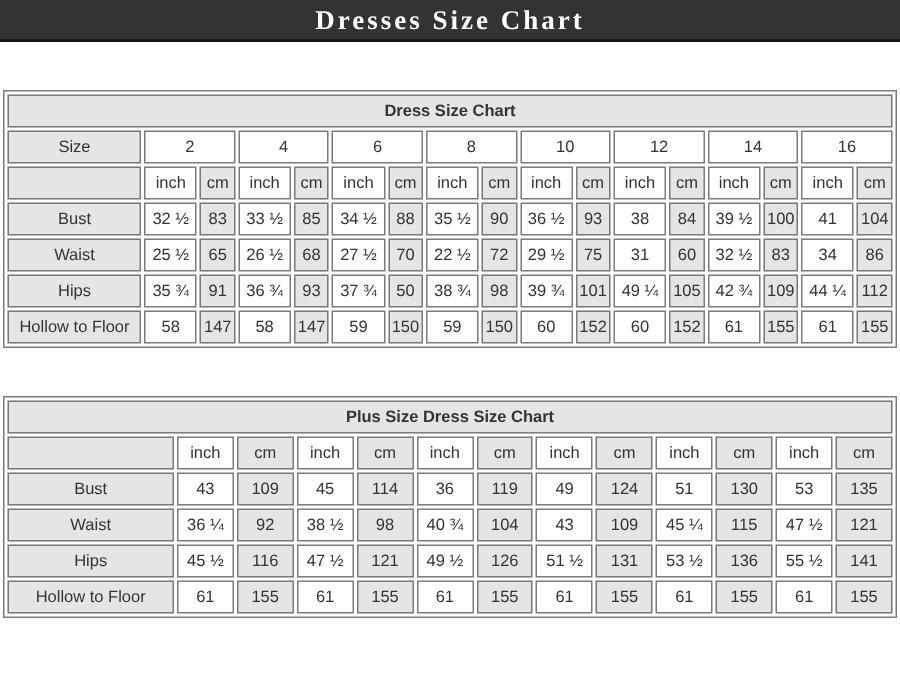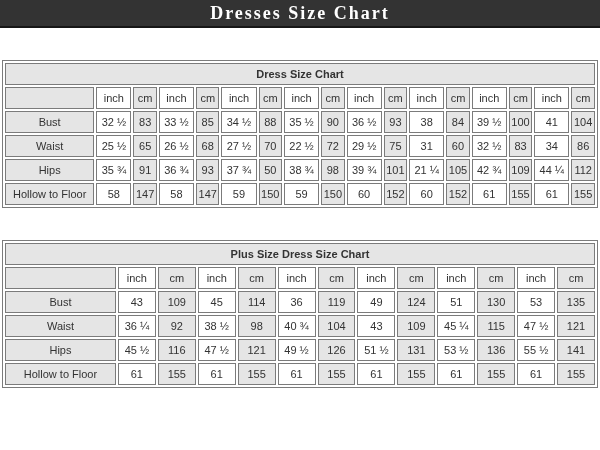--- a/index.html
+++ b/index.html
@@ -80,20 +80,31 @@
         <col style="width:4.2%">
       <col style="width:6.3%">
         <col style="width:4.2%">
     </colgroup>
     <thead>
       <tr>
         <td class="chart-title" colspan="17">Dress Size Chart</td>
       </tr>
     </thead>
     <tbody>
+        <tr>
+          <td class="lab">Size</td>
+          <td class="w size-num" colspan="2">2</td>
+          <td class="w size-num" colspan="2">4</td>
+          <td class="w size-num" colspan="2">6</td>
+          <td class="w size-num" colspan="2">8</td>
+          <td class="w size-num" colspan="2">10</td>
+          <td class="w size-num" colspan="2">12</td>
+          <td class="w size-num" colspan="2">14</td>
+          <td class="w size-num" colspan="2">16</td>
+        </tr>
         <tr>
           <td class="lab"></td>
           <td class="w">inch</td>
           <td class="g">cm</td>
           <td class="w">inch</td>
           <td class="g">cm</td>
           <td class="w">inch</td>
           <td class="g">cm</td>
           <td class="w">inch</td>
           <td class="g">cm</td>
@@ -149,21 +160,21 @@
           <td class="w">35 ¾</td>
           <td class="g">91</td>
           <td class="w">36 ¾</td>
           <td class="g">93</td>
           <td class="w">37 ¾</td>
           <td class="g">50</td>
           <td class="w">38 ¾</td>
           <td class="g">98</td>
           <td class="w">39 ¾</td>
           <td class="g">101</td>
-          <td class="w">21 ¼</td>
+          <td class="w">49 ¼</td>
           <td class="g">105</td>
           <td class="w">42 ¾</td>
           <td class="g">109</td>
           <td class="w">44 ¼</td>
           <td class="g">112</td>
         </tr>
         <tr>
           <td class="lab">Hollow to Floor</td>
           <td class="w">58</td>
           <td class="g">147</td>

